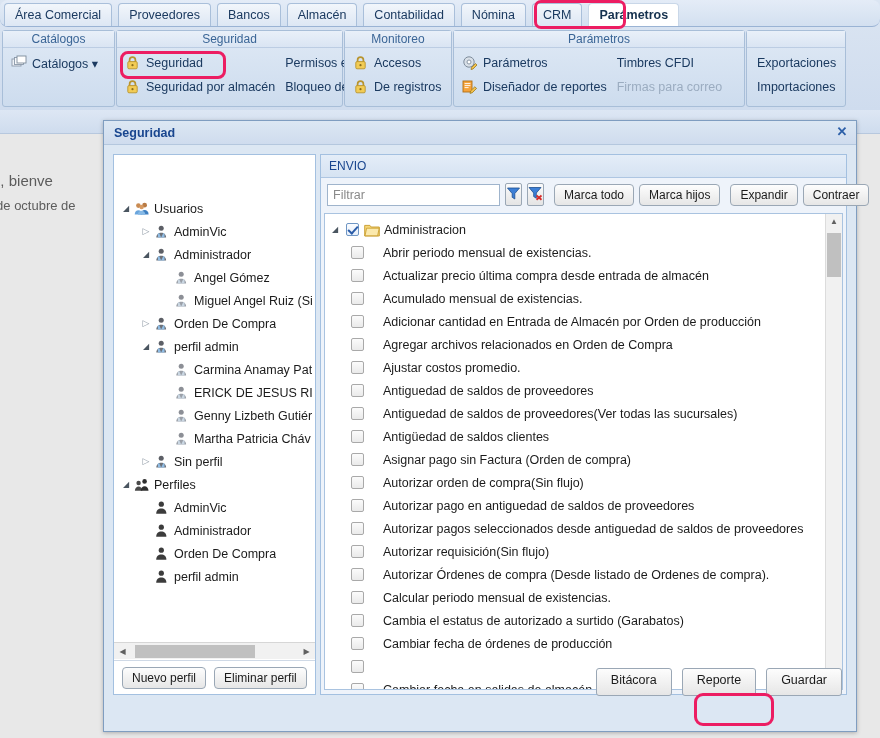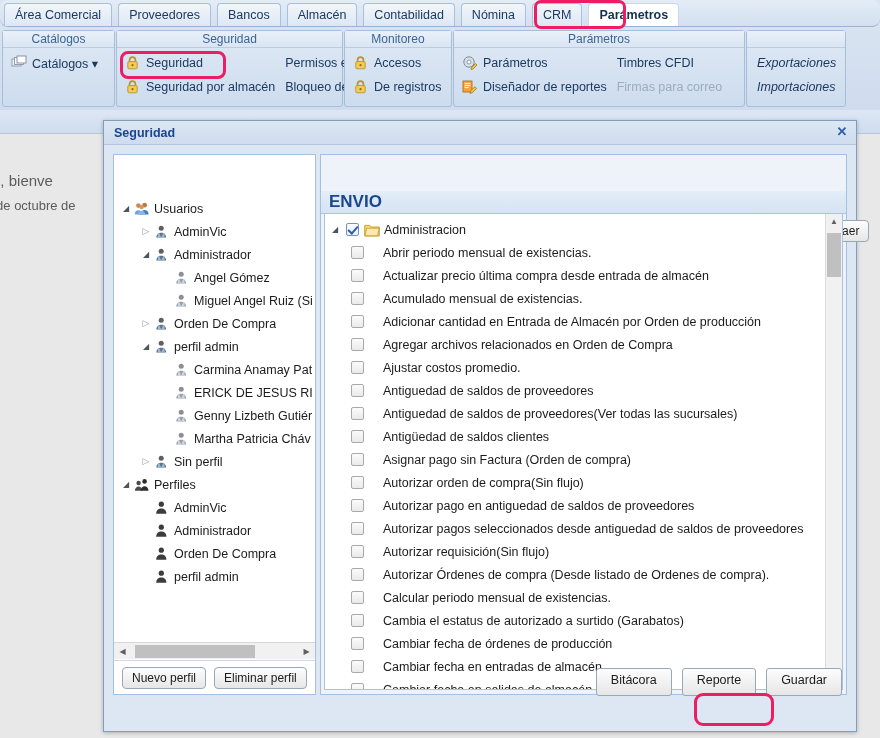--- a/index.html
+++ b/index.html
@@ -157,21 +157,21 @@
 
   
   .permpanel {
     position: absolute; left: 216px; top: 8px; width: 527px; height: 541px;
     border: 1px solid #a3c0e0; background: #eef3fa;
   }
   .perm-head {
     height: 23px; line-height: 22px; padding-left: 8px;
     background: linear-gradient(#e4edf8, #d6e3f2);
     border-bottom: 1px solid #aec6e2;
-    color: #19468f; font-weight: bold; font-size: 17px; margin-top: 36px;
+    color: #19468f; font-weight: normal; font-size: 12px;
   }
   .perm-toolbar {
     height: 33px; display: flex; align-items: center; padding: 0 6px; gap: 5px;
     background: #eef3fa;
   }
   .filter-input {
     width: 177px; height: 22px; border: 1px solid #9fb4cc; background: #fff;
     padding: 0 5px; font-size: 12.5px; color: #222;
     font-family: "Liberation Sans", sans-serif;
   }
@@ -363,21 +363,21 @@
             <div>
               <div class="gitem plain">
                 <span>Timbres CFDI</span>
               </div>
               <div class="gitem disabled plain">
                 <span>Firmas para correo</span>
               </div>
             </div>
           </div>
         </div>
-        <div class="group" style="width: 100px; font-style: italic;">
+        <div class="group" style="width: 100px;">
           <div class="group-title"></div>
           <div class="group-body grow">
             <div>
               <div class="gitem plain">
                 <span>Exportaciones</span>
               </div>
               <div class="gitem plain">
                 <span>Importaciones</span>
               </div>
             </div>
@@ -708,21 +708,20 @@
               <div class="prow child">
                 <span class="cbox"></span>
                 <span class="ptext">Cambia el estatus de autorizado a surtido (Garabatos)</span>
               </div>
               <div class="prow child">
                 <span class="cbox"></span>
                 <span class="ptext">Cambiar fecha de órdenes de producción</span>
               </div>
               <div class="prow child">
                 <span class="cbox"></span>
-                <span class="ptext">Cambiar fecha en entradas de almacén</span>
               </div>
               <div class="prow child">
                 <span class="cbox"></span>
                 <span class="ptext">Cambiar fecha en salidas de almacén</span>
               </div>
             </div>
           <div class="vscroll">
             <div class="vs-arrow">▲</div>
             <div class="vs-thumb"></div>
             <div class="vs-arrow bot">▼</div>

